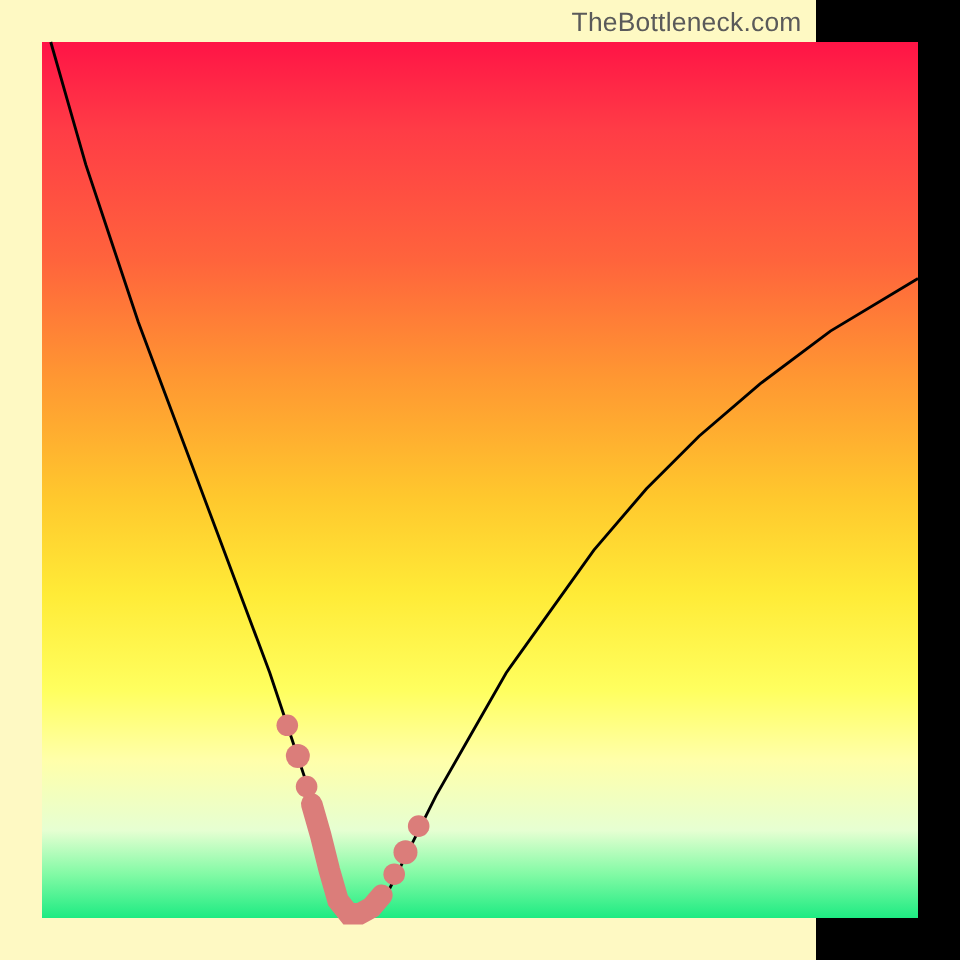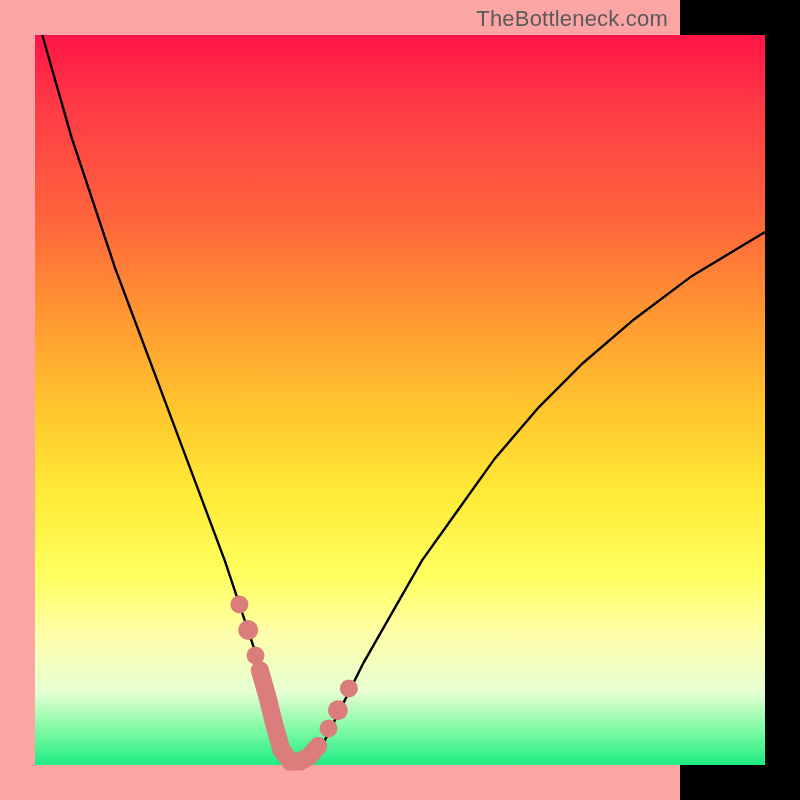--- a/index.html
+++ b/index.html
@@ -1,21 +1,21 @@
 <!DOCTYPE html>
 <html><head>
 <meta charset="utf-8">
 <style>
   * { margin: 0; padding: 0; box-sizing: border-box; }
   html, body { width: 800px; height: 800px; overflow: hidden; background: #000; }
   .frame {
     position: relative;
     width: 680px;
     height: 800px;
-    background: #fca5a5;
+    background: #fef9c3;
   }
   .watermark {
     position: absolute;
     top: 6px;
     right: 12px;
     font-family: Arial, Helvetica, sans-serif;
     font-size: 22px;
     color: #5a5a5a;
     letter-spacing: 0.2px;
     font-weight: 500;

